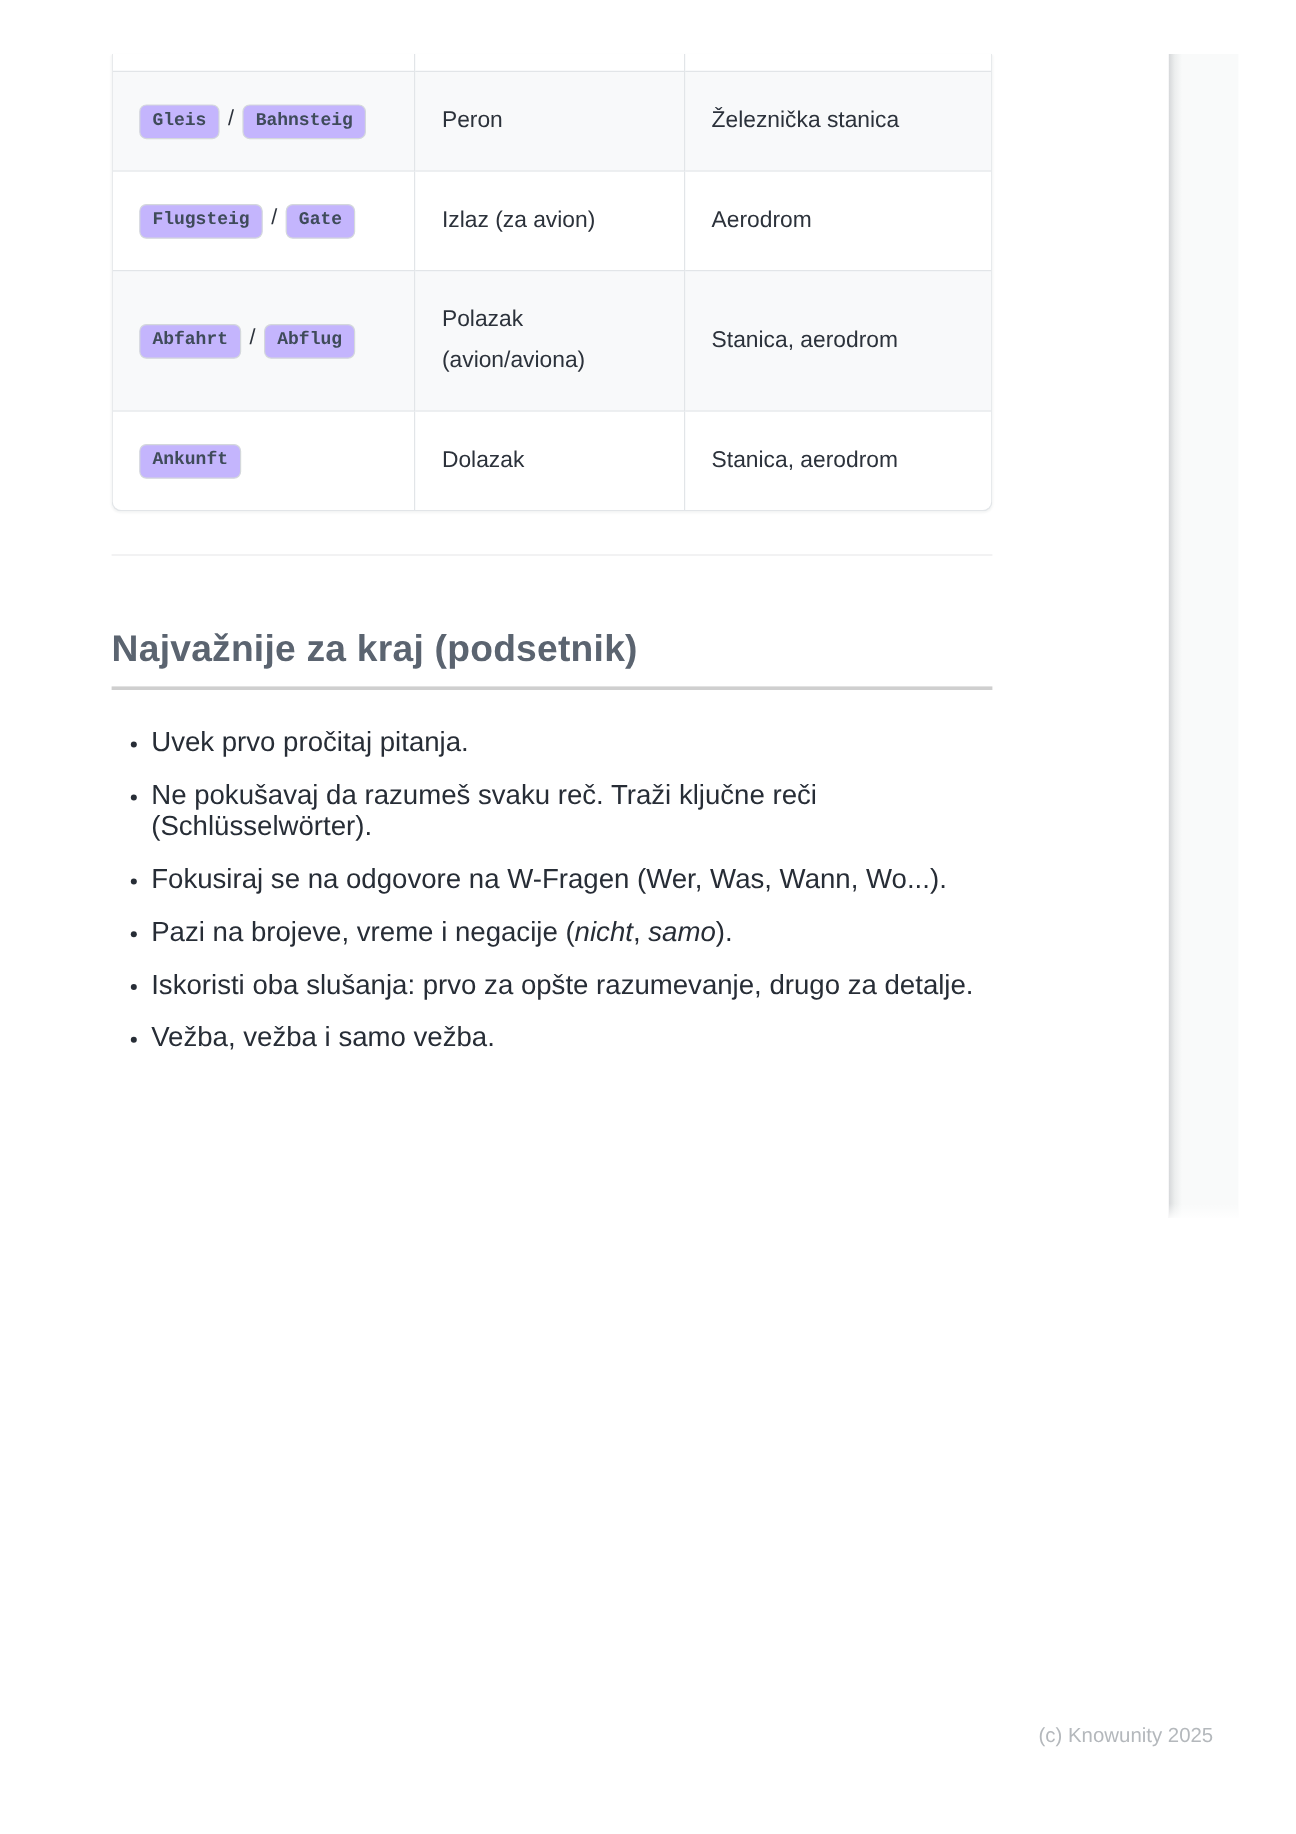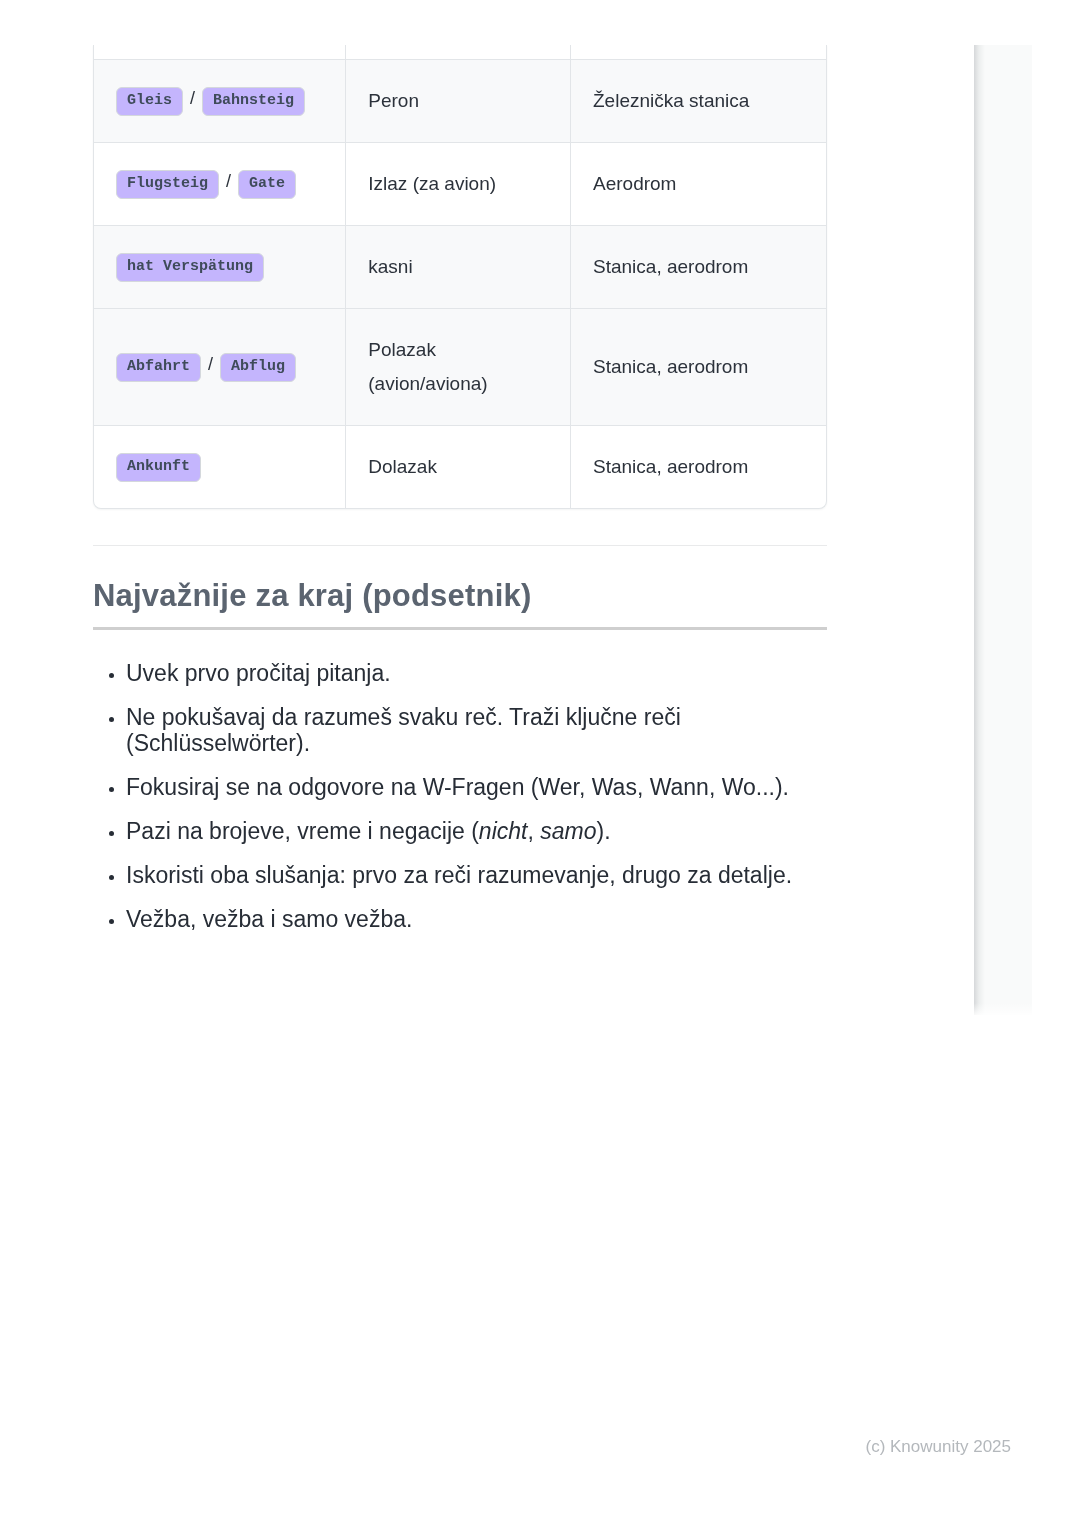--- a/index.html
+++ b/index.html
@@ -65,21 +65,21 @@
   .badge-sep { margin: 0 7px; color: #2c323b; font-size: 18px; }
   .trans-line { line-height: 34px; }
 
   
   .section-divider {
     border: none;
     border-top: 1px solid #e9eaeb;
     margin: 36px 0 0 0;
   }
   h2.section-title {
-    margin: 32px 0 0 0;
+    margin: 60px 0 0 0;
     font-size: 31px;
     font-weight: bold;
     letter-spacing: 0.2px;
     color: #5b6470;
     padding-bottom: 13px;
     border-bottom: 3px solid #cfcfcf;
   }
 
   
   ul.reminders {
@@ -153,27 +153,20 @@
               <td class="cell-context">Železnička stanica</td>
             </tr>
             <tr class="">
               <td class="cell-german"><code class="badge">Flugsteig</code><span class="badge-sep">/</span><code class="badge">Gate</code></td>
               <td class="cell-serbian">
                 <div class="trans-line">Izlaz (za avion)</div>
               </td>
               <td class="cell-context">Aerodrom</td>
             </tr>
             <tr class="striped">
-              <td class="cell-german"><code class="badge">hat Verspätung</code></td>
-              <td class="cell-serbian">
-                <div class="trans-line">kasni</div>
-              </td>
-              <td class="cell-context">Stanica, aerodrom</td>
-            </tr>
-            <tr class="striped">
               <td class="cell-german"><code class="badge">Abfahrt</code><span class="badge-sep">/</span><code class="badge">Abflug</code></td>
               <td class="cell-serbian">
                 <div class="trans-line">Polazak</div>
                 <div class="trans-line">(avion/aviona)</div>
               </td>
               <td class="cell-context">Stanica, aerodrom</td>
             </tr>
             <tr class="">
               <td class="cell-german"><code class="badge">Ankunft</code></td>
               <td class="cell-serbian">
@@ -187,21 +180,21 @@
 
     <hr class="section-divider">
 
     <h2 class="section-title">Najvažnije za kraj (podsetnik)</h2>
 
     <ul class="reminders" id="reminder-list">
         <li><span>Uvek prvo pročitaj pitanja.</span></li>
         <li><span>Ne pokušavaj da razumeš svaku reč. Traži ključne reči (</span><strong>Schlüsselwörter</strong><span>).</span></li>
         <li><span>Fokusiraj se na odgovore na </span><strong>W-Fragen</strong><span> (Wer, Was, Wann, Wo...).</span></li>
         <li><span>Pazi na brojeve, vreme i negacije (</span><em>nicht</em><span>, </span><em>samo</em><span>).</span></li>
-        <li><span>Iskoristi oba slušanja: prvo za reči razumevanje, drugo za detalje.</span></li>
+        <li><span>Iskoristi oba slušanja: prvo za opšte razumevanje, drugo za detalje.</span></li>
         <li><span>Vežba, vežba i samo vežba.</span></li>
       </ul>
 
   </div>
 
   <div class="side-edge"></div>
 
   <div class="footer">(c) Knowunity 2025</div>
 
 </div>

